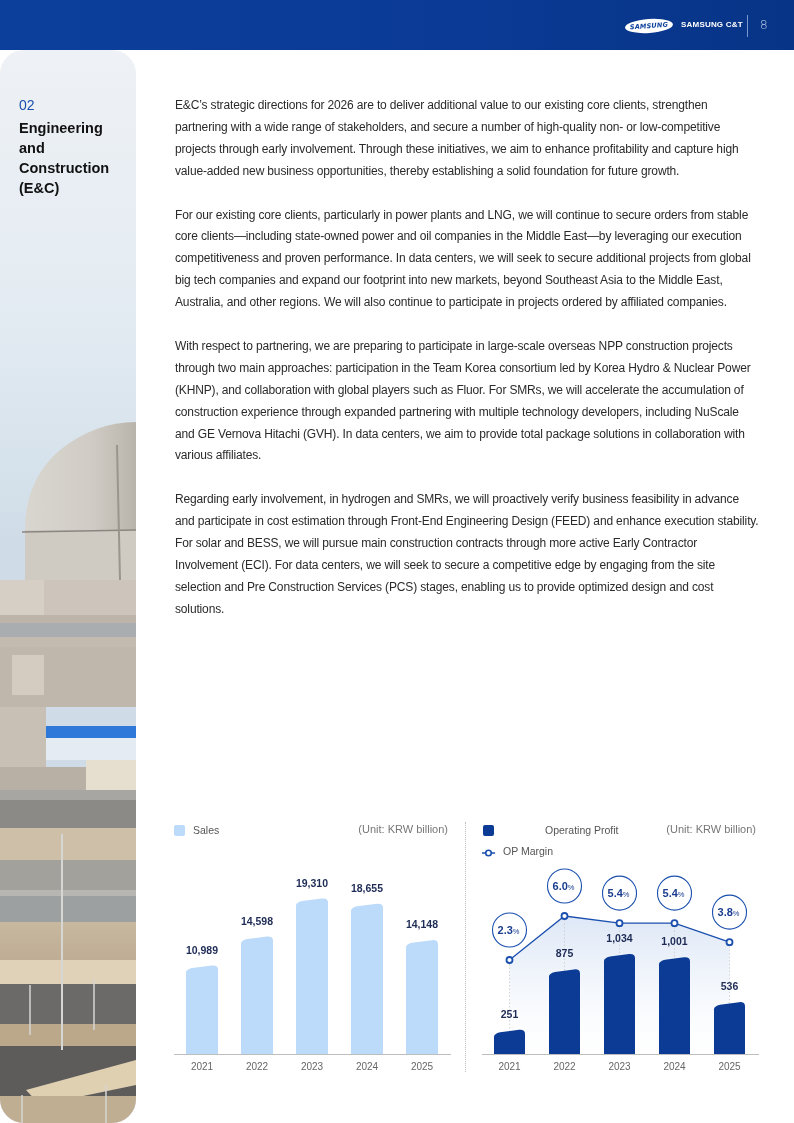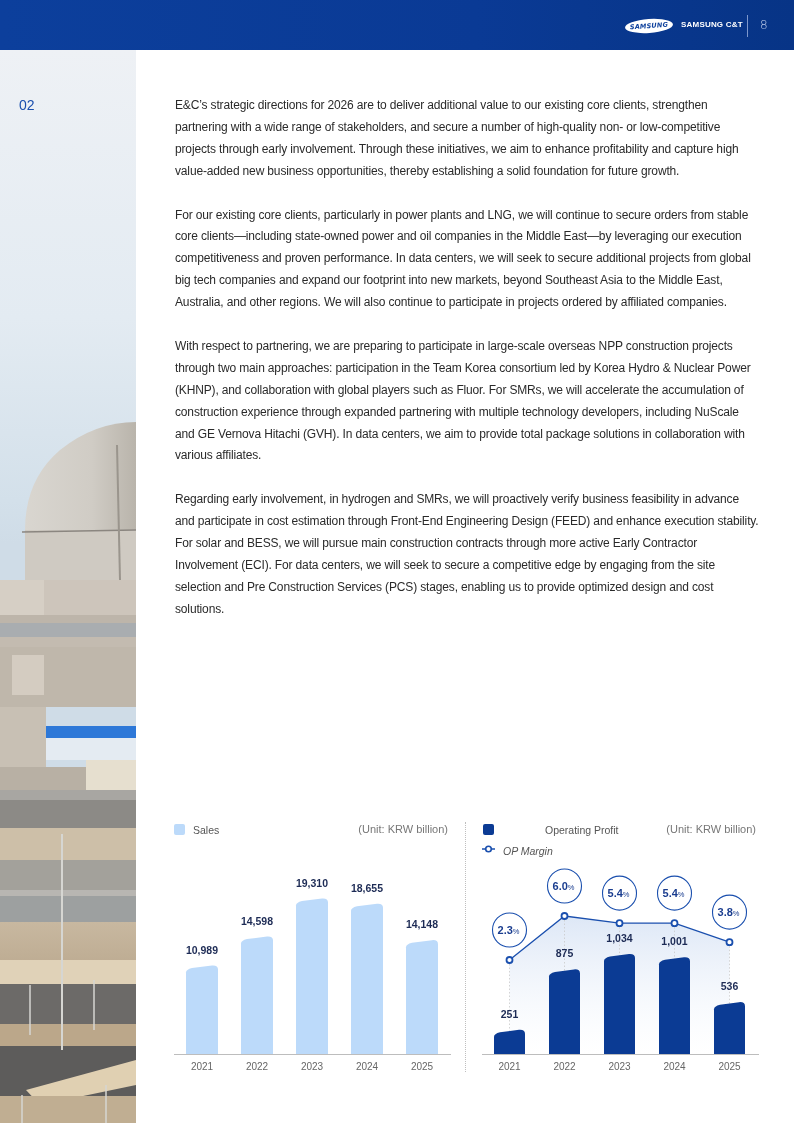--- a/index.html
+++ b/index.html
@@ -27,20 +27,21 @@
     position: absolute; left: 747px; top: 15px; width: 1px; height: 22px; background: #7d97cc;
   }
   .page-num {
     position: absolute; left: 760px; top: 18px; font-size: 12px; color: #c6d3ee;
     font-family: "DejaVu Sans", sans-serif; font-weight: 300;
   }
 
   .sidebar {
     position: absolute; left: 0; top: 50px; width: 136px; height: 1073px; overflow: hidden;
     background: linear-gradient(180deg, #eef1f5 0%, #e3ebf2 25%, #d3e0ea 42%, #cfdce7 46%);
+    border-radius: 24px;
   }
   .section-num { position: absolute; left: 19px; top: 47px; font-size: 14px; color: #1a4fae; }
   .section-title {
     position: absolute; left: 19px; top: 68px; width: 110px;
     font-size: 14.5px; font-weight: bold; line-height: 20px; color: #111;
   }
   
   .photo { position: absolute; left: 0; top: 0; width: 136px; height: 1073px; }
 
   .content {
@@ -48,21 +49,21 @@
     font-size: 12px; line-height: 21.9px; color: #2a2a2a;
     font-family: "Liberation Sans", sans-serif;
   }
   .content p { margin-bottom: 21.9px; letter-spacing: -0.15px; }
 
   .chart-panel { position: absolute; top: 815px; height: 265px; }
   .chart-panel.left { left: 172px; width: 282px; }
   .chart-panel.right { left: 480px; width: 282px; }
   .vsep { position: absolute; left: 465px; top: 822px; height: 250px; border-left: 1px dotted #bfbfbf; }
 
-  .legend-row { position: absolute; display: flex; align-items: flex-start; font-size: 10.5px; color: #555; }
+  .legend-row { position: absolute; display: flex; align-items: flex-end; font-size: 10.5px; color: #555; }
   .legend-sw { width: 11px; height: 11px; border-radius: 2px; margin-right: 8px; }
   .unit { position: absolute; right: 6px; top: 8px; font-size: 11px; color: #777; }
   svg text { font-family: "Liberation Sans", sans-serif; }
 </style>
 </head>
 <body>
 
 <div class="topbar">
   <div class="samsung-oval">
     <span>SAMSUNG</span>
@@ -118,20 +119,26 @@
     <polygon points="26,1040 136,1010 136,1035 40,1055" fill="#e0d0b2"></polygon>
     <rect x="0" y="1046" width="136" height="27" fill="#c0ae92"></rect>
 
     <line x1="62" y1="784" x2="62" y2="1000" stroke="#d6d6d2" stroke-width="2"></line>
     <line x1="30" y1="935" x2="30" y2="985" stroke="#d6d6d2" stroke-width="1.5"></line>
     <line x1="94" y1="930" x2="94" y2="980" stroke="#d6d6d2" stroke-width="1.5"></line>
     <line x1="22" y1="1045" x2="22" y2="1073" stroke="#d6d6d2" stroke-width="1.5"></line>
     <line x1="106" y1="1035" x2="106" y2="1073" stroke="#d6d6d2" stroke-width="1.5"></line>
   </svg>
   <div class="section-num">02</div>
+  <div class="section-title">
+    <div>Engineering</div>
+    <div>and</div>
+    <div>Construction</div>
+    <div>(E&amp;C)</div>
+  </div>
 </div>
 
 <div class="content">
   <p>E&amp;C’s strategic directions for 2026 are to deliver additional value to our existing core clients, strengthen partnering with a wide range of stakeholders, and secure a number of high-quality non- or low-competitive projects through early involvement. Through these initiatives, we aim to enhance profitability and capture high value-added new business opportunities, thereby establishing a solid foundation for future growth.</p>
   <p>For our existing core clients, particularly in power plants and LNG, we will continue to secure orders from stable core clients—including state-owned power and oil companies in the Middle East—by leveraging our execution competitiveness and proven performance. In data centers, we will seek to secure additional projects from global big tech companies and expand our footprint into new markets, beyond Southeast Asia to the Middle East, Australia, and other regions. We will also continue to participate in projects ordered by affiliated companies.</p>
   <p>With respect to partnering, we are preparing to participate in large-scale overseas NPP construction projects through two main approaches: participation in the Team Korea consortium led by Korea Hydro &amp; Nuclear Power (KHNP), and collaboration with global players such as Fluor. For SMRs, we will accelerate the accumulation of construction experience through expanded partnering with multiple technology developers, including NuScale and GE Vernova Hitachi (GVH). In data centers, we aim to provide total package solutions in collaboration with various affiliates.</p>
   <p>Regarding early involvement, in hydrogen and SMRs, we will proactively verify business feasibility in advance and participate in cost estimation through Front-End Engineering Design (FEED) and enhance execution stability. For solar and BESS, we will pursue main construction contracts through more active Early Contractor Involvement (ECI). For data centers, we will seek to secure a competitive edge by engaging from the site selection and Pre Construction Services (PCS) stages, enabling us to provide optimized design and cost solutions.</p>
 </div>
 
 <div class="chart-panel left">
@@ -165,21 +172,21 @@
     </svg>
 </div>
 
 <div class="vsep"></div>
 
 <div class="chart-panel right">
   <div class="legend-row" style="left:3px; top:9px;gap:43px;">
     <div class="legend-sw" style="background:#0b3b94;"></div>
     <span>Operating Profit</span>
   </div>
-  <div class="legend-row" style="left:2px; top:30px;font-style:italic;">
+  <div class="legend-row" style="left:2px; top:30px;">
     <svg width="13" height="8" style="margin-right:8px;">
       <line x1="0" y1="4" x2="13" y2="4" stroke="#1a4fae" stroke-width="1.5"></line>
       <circle cx="6.5" cy="4" r="2.8" fill="#fff" stroke="#1a4fae" stroke-width="1.6"></circle>
     </svg>
     <span>OP Margin</span>
   </div>
   <div class="unit">(Unit: KRW billion)</div>
   <svg id="op-svg" width="282" height="265" style="position:absolute;left:0;top:0;">
       <defs>
         <linearGradient id="opArea" x1="0" x2="0" y1="0" y2="1">

